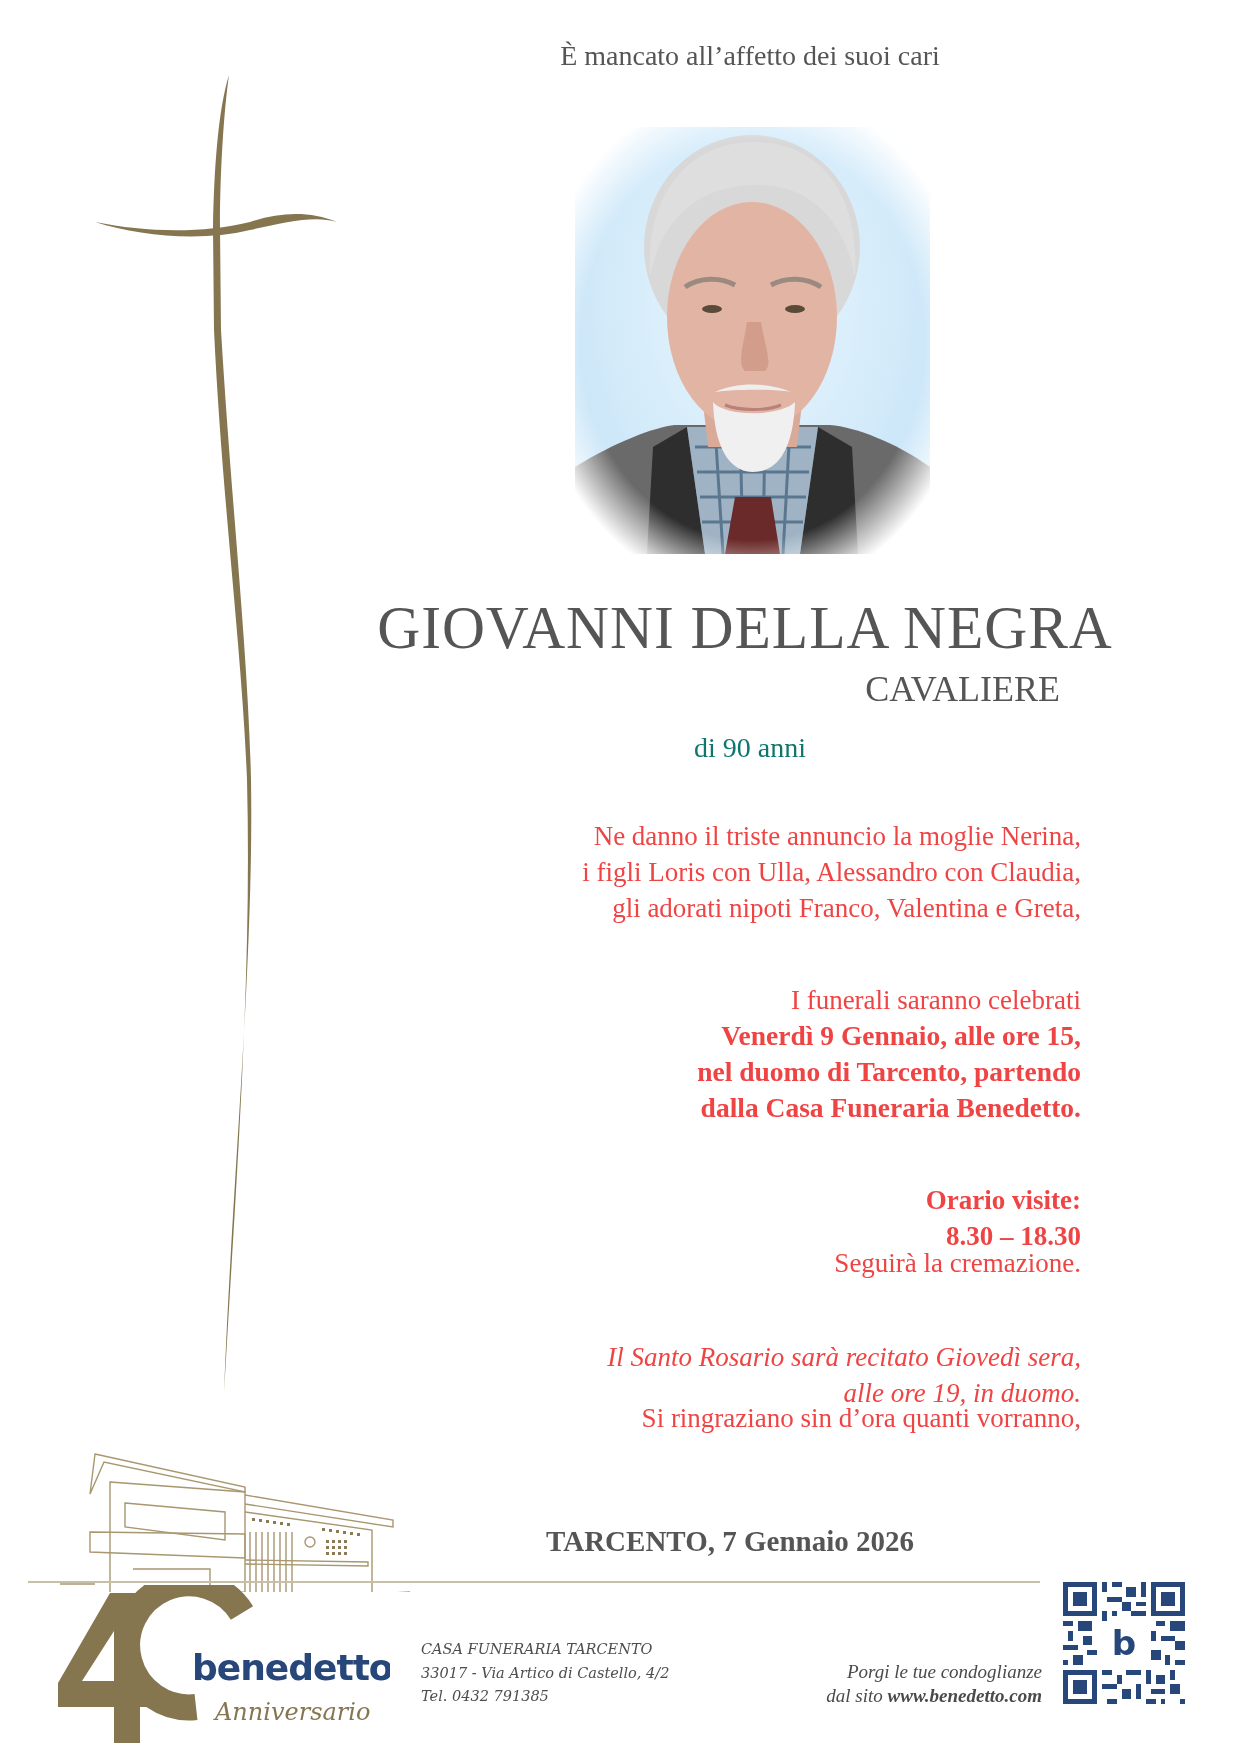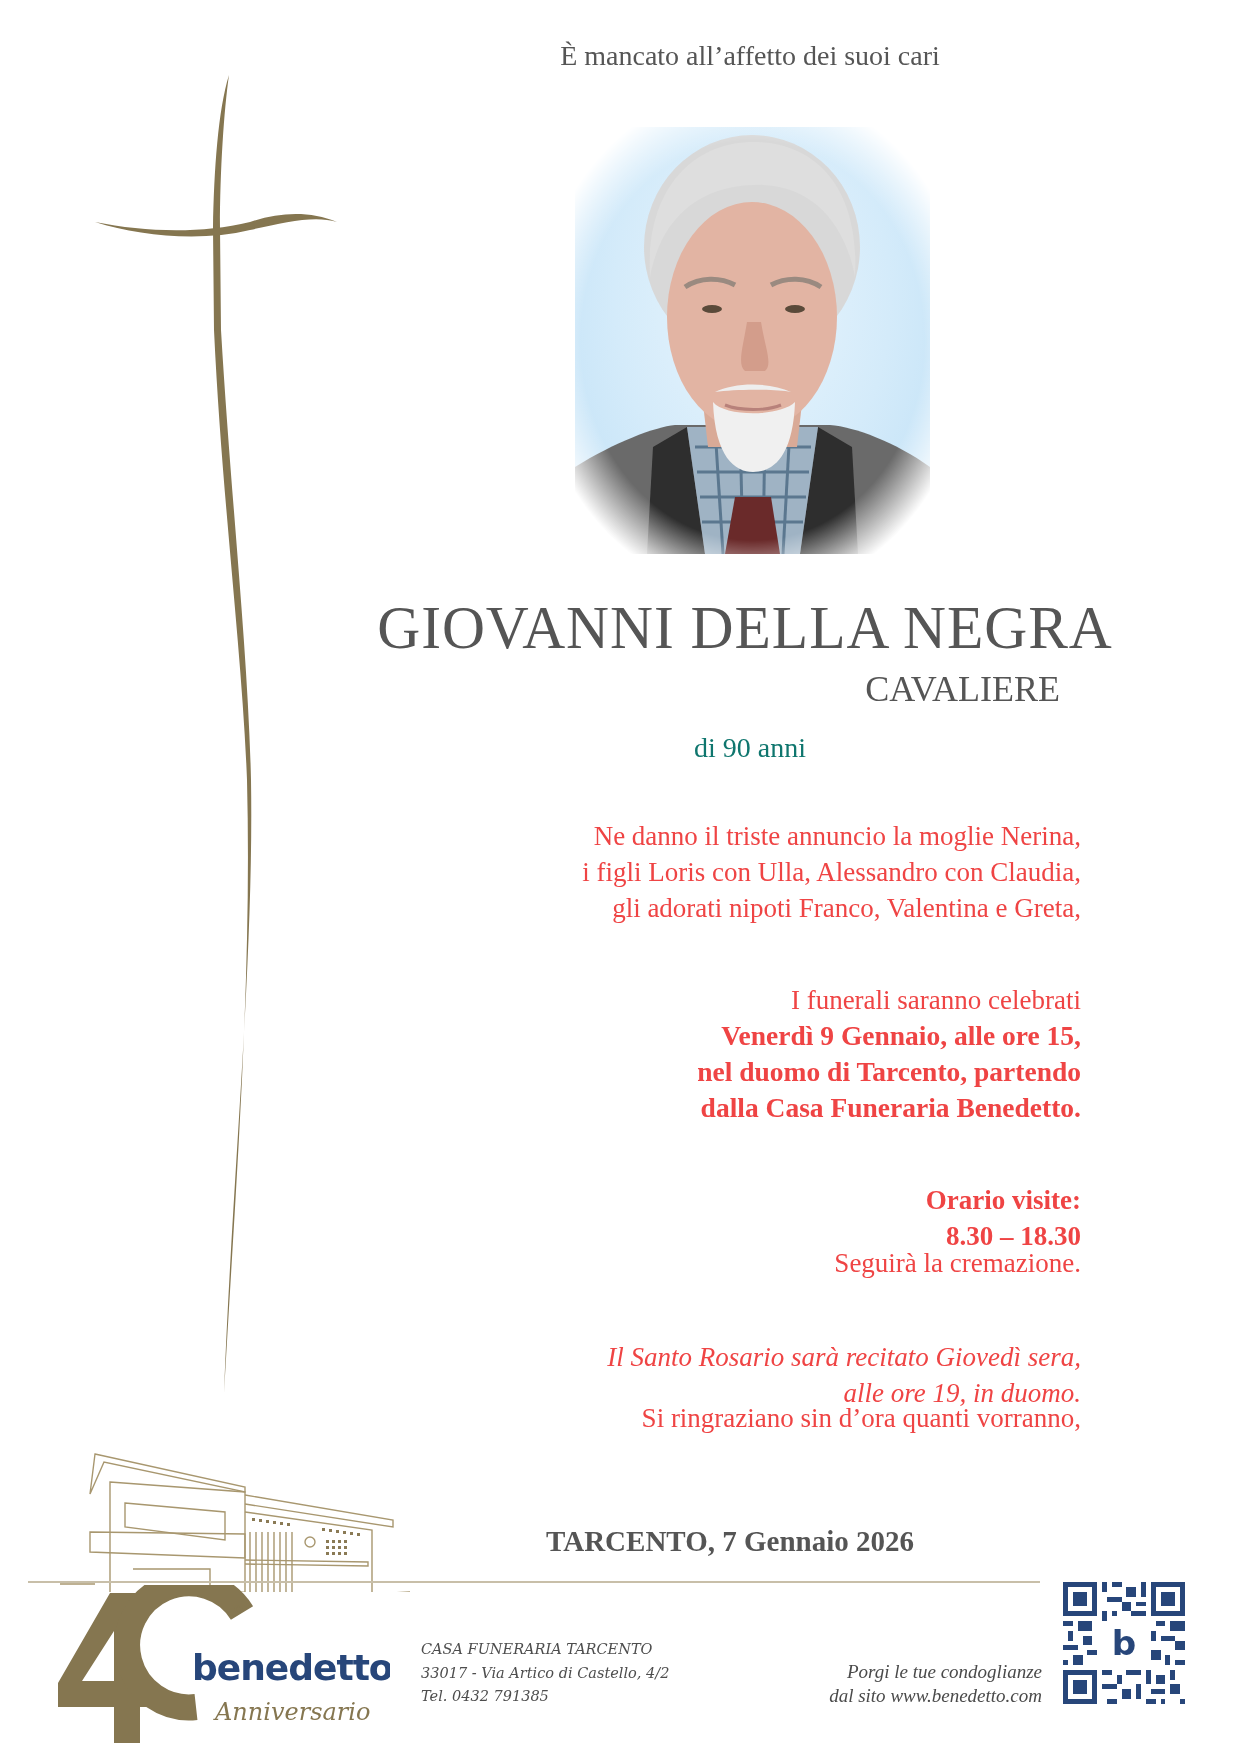--- a/index.html
+++ b/index.html
@@ -34,21 +34,21 @@
     .place-date { position: absolute; left: 420px; width: 620px; top: 1525px; text-align: center; font-size: 29px; font-weight: bold; color: #555; }
 
     .divider { position: absolute; left: 28px; top: 1581px; width: 1012px; height: 2px; background: #c8bfa9; }
 
     .building { position: absolute; left: 60px; top: 1432px; width: 350px; height: 160px; }
     .logo40 { position: absolute; left: 50px; top: 1585px; width: 340px; height: 160px; }
 
     .address { position: absolute; left: 421px; top: 1638px; font-family: "DejaVu Serif", serif; font-style: italic; font-size: 14.5px; line-height: 23.5px; color: #4d4d4d; }
 
     .condolences { position: absolute; left: 780px; top: 1660px; width: 262px; text-align: right; font-style: italic; font-size: 19px; line-height: 24px; color: #4a4a4a; }
-    .condolences b { font-weight: normal; text-align: center; }
+    .condolences b { font-weight: bold; text-align: center; }
 
     .qr { position: absolute; left: 1063px; top: 1582px; width: 122px; height: 122px; }
   </style>
 </head>
 <body>
 
 <svg class="cross" viewBox="0 0 360 1420">
   <path d="M229 75 C 218 110, 214 170, 213 228 L 214 330 C 222 500, 242 650, 247 780 C 252 980, 236 1180, 224 1393 C 232 1180, 254 960, 251 780 C 248 650, 231 500, 221 330 L 220 228 C 220 170, 224 110, 229 75 Z" fill="#857650"></path>
   <path d="M95 222 C 140 236, 200 242, 250 230 C 285 222, 315 215, 337 222 C 310 211, 280 212, 250 222 C 200 234, 145 232, 95 222 Z" fill="#857650"></path>
 </svg>

